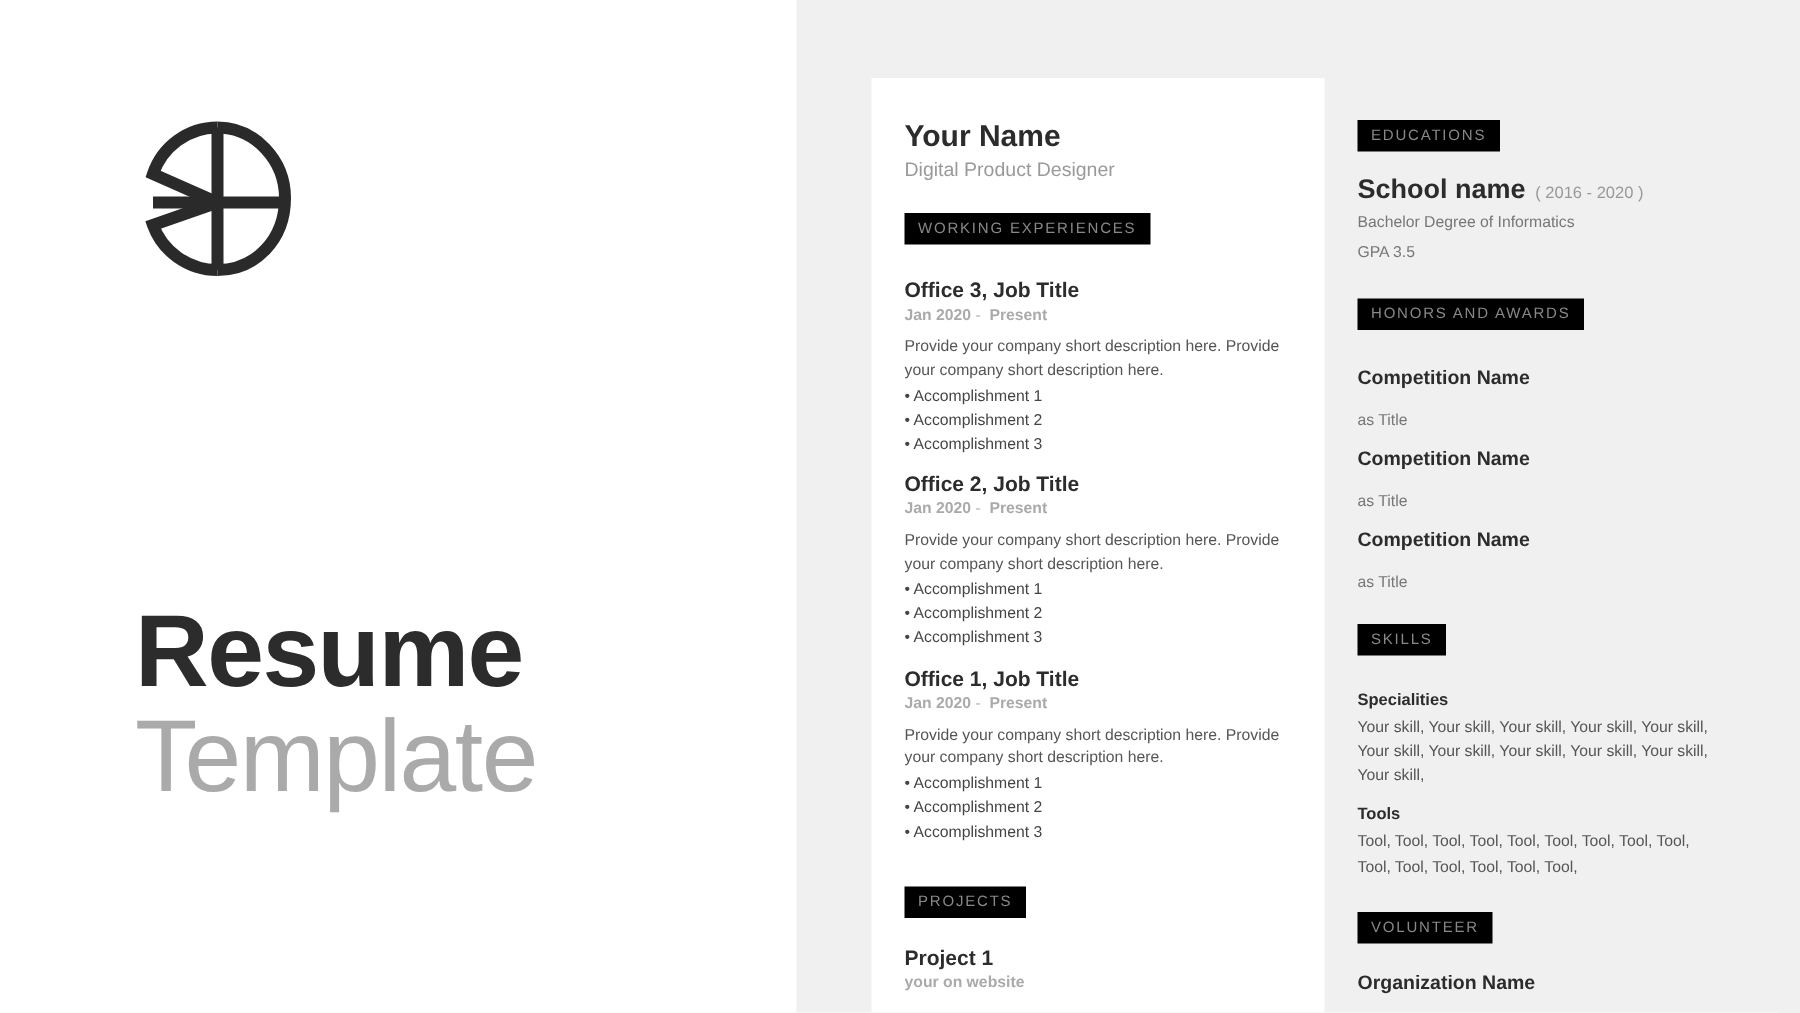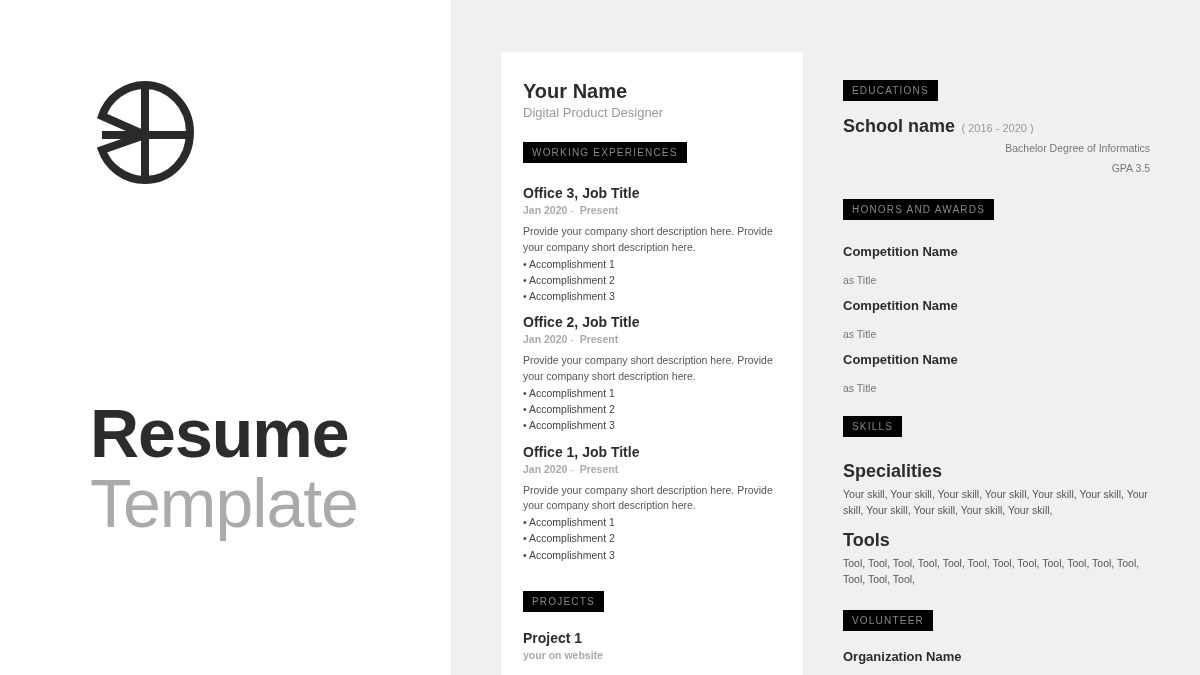--- a/index.html
+++ b/index.html
@@ -1,39 +1,39 @@
 <!DOCTYPE html>
 <html><head>
 <meta charset="utf-8">
 <style>
 * { box-sizing: border-box; margin: 0; padding: 0; }
 body { font-family: -apple-system, BlinkMacSystemFont, "Segoe UI", Arial, sans-serif; width: 1200px; height: 675px; overflow: hidden; display: flex; }
-.left-panel { width: 451px; background: #fff; padding: 80px 0 0 90px; }
+.left-panel { width: 531px; background: #fff; padding: 80px 0 0 90px; }
 .logo { margin-bottom: 200px; }
 .title-block { }
 .title-line1 { font-size: 68px; font-weight: 800; color: #2c2c2c; letter-spacing: -1px; }
 .title-line2 { font-size: 68px; font-weight: 300; color: #aaa; letter-spacing: -1px; margin-top: -8px; }
-.right-panel { flex: 1; background: #f0f0f0; padding: 52px 50px 0 50px; display: flex; gap: 40px; }
+.right-panel { flex: 1; background: #f0f0f0; padding: 52px 50px 0 50px; display: flex; gap: 22px; }
 .resume-main { width: 302px; background: #fff; padding: 28px 22px; }
 .resume-side { flex: 1; padding: 28px 0 0 0; }
 .name { font-size: 20px; font-weight: 800; color: #2c2c2c; }
 .role { font-size: 13px; color: #999; margin-top: 2px; }
 .section-label { display: inline-block; background: #000000; color: #888; font-size: 10px; font-weight: 400; letter-spacing: 1.2px; padding: 5px 9px; margin: 22px 0 12px 0; }
 .job-title { font-size: 14px; font-weight: 800; color: #2c2c2c; margin-top: 10px; }
 .job-date { font-size: 10.5px; color: #aaa; margin-top: 3px; font-weight: bold; }
 .job-date .dash { color: #ccc; }
 .job-desc { font-size: 10.5px; color: #555; margin-top: 8px; line-height: 1.5; }
 .job-acc { font-size: 10.5px; color: #444; line-height: 1.55; }
 .school-line { margin-top: 3px; }
 .school-name { font-size: 18px; font-weight: 800; color: #2c2c2c; }
 .school-years { font-size: 11px; color: #999; font-weight: 400; margin-left: 2px; }
-.school-sub { font-size: 10.5px; color: #777; margin-top: 4px; line-height: 1.5; text-align: right; }
+.school-sub { font-size: 10.5px; color: #777; margin-top: 4px; line-height: 1.5; }
 .comp-name { font-size: 13px; font-weight: 700; color: #2c2c2c; margin-top: 12px; }
 .comp-sub { font-size: 10.5px; color: #777; margin-top: 15px; }
-.skill-head { font-size: 18px; font-weight: 800; color: #2c2c2c; margin-top: 12px; }
+.skill-head { font-size: 11px; font-weight: 800; color: #2c2c2c; margin-top: 12px; }
 .skill-body { font-size: 10.5px; color: #555; line-height: 1.55; margin-top: 4px; }
 .first-label { margin-top: 0; }
 .job-block { margin-bottom: 6px; }
 </style>
 </head>
 <body>
 
 <div class="left-panel">
   <div class="logo">
     <svg width="110" height="110" viewBox="0 0 110 110">

